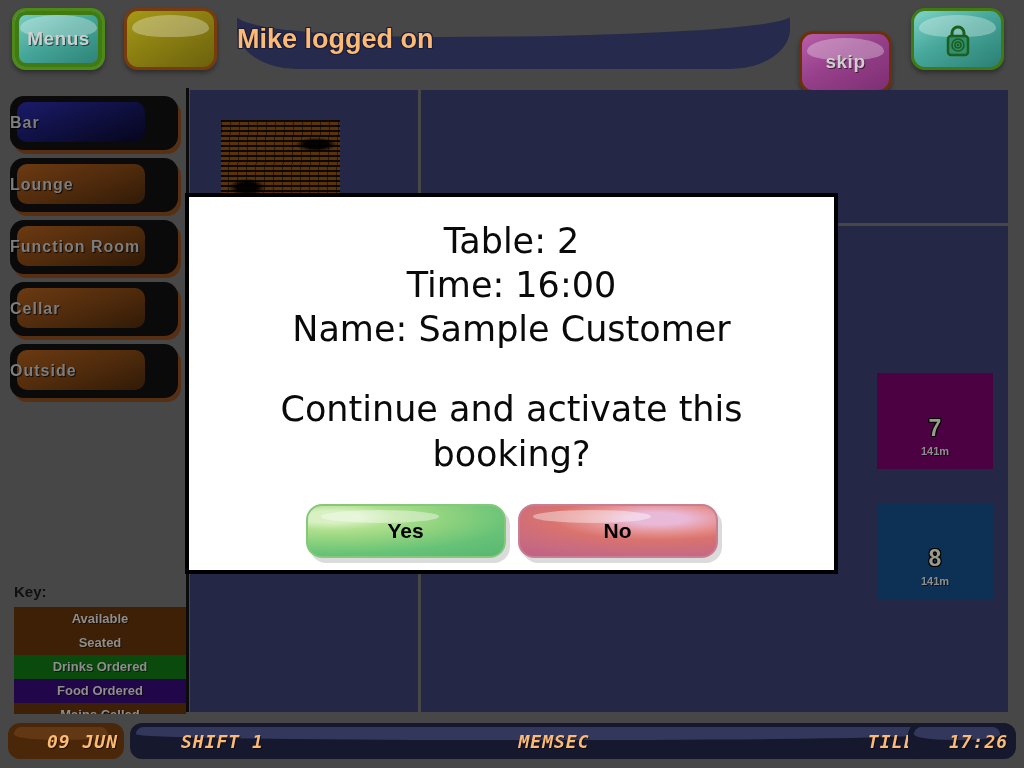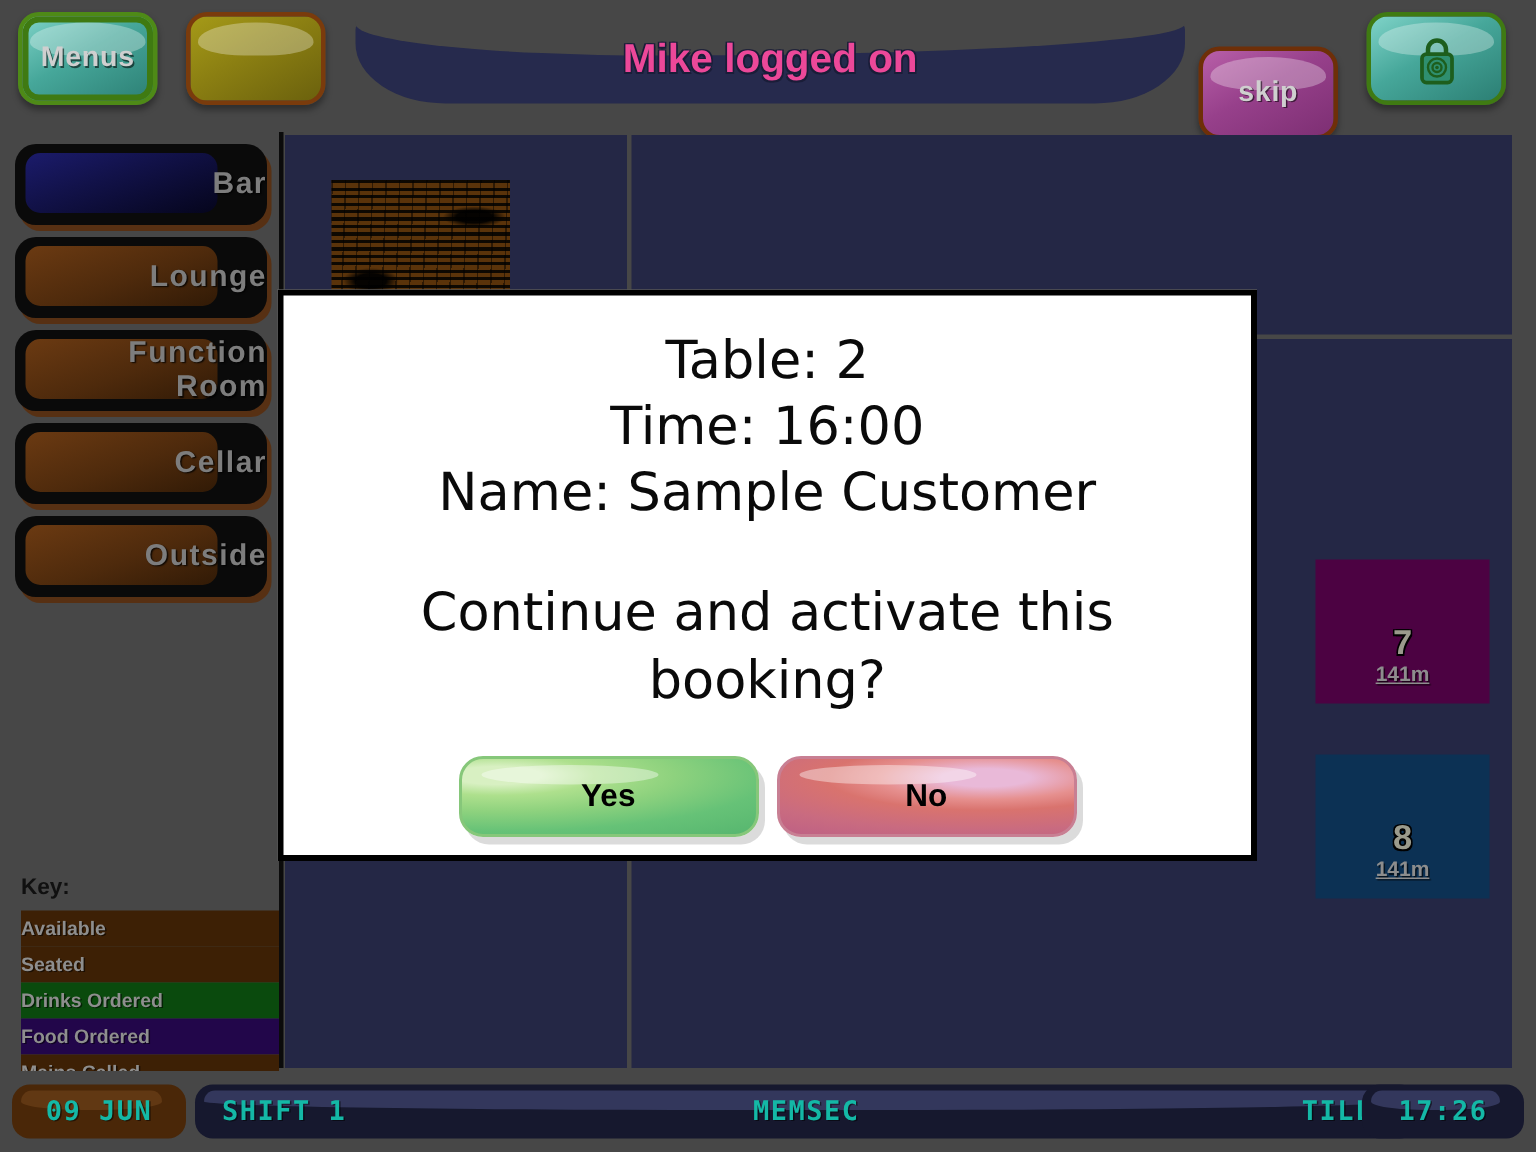--- a/index.html
+++ b/index.html
@@ -65,59 +65,58 @@
     background: #262a4d;
     border-radius: 6px 6px 60px 60px / 6px 6px 40px 40px;
   }
   #banner::before{
     content:""; position:absolute; left:0; top:0; width:100%; height:42%;
     background: #474747;
     border-radius: 0 0 70% 40% / 0 0 100% 100%;
   }
   #banner-text {
     position:absolute; left:0; right:0; top:10px;
-    text-align:center; font-size:27px; font-weight:bold;
-    color: #ec4899;
+    font-size:27px; font-weight:bold;
+    color: #fdba74;
     text-shadow: 1px 1px 0 #1a1d38, -1px -1px 0 #1a1d38, 1px -1px 0 #1a1d38, -1px 1px 0 #1a1d38;
     z-index: 3;
   }
 
   
   #sidebar { position:absolute; left:0; top:88px; width:188px; height:624px; background:#474747; }
 
   .room-btn {
     position:relative; margin:8px auto 0; width:168px; height:54px;
     background: #0a0a0a;
     border-radius: 14px;
     box-shadow: 3px 4px 0 rgba(90,45,10,0.85);
     overflow: hidden;
   }
   .room-btn .sheen {
     position:absolute; left:7px; top:6px; width:128px; height:40px;
     border-radius: 10px;
   }
   .room-btn .rlbl {
     position:absolute; left:0; right:0; top:50%; transform:translateY(-50%);
-    text-align:right; font-size:20px; font-weight:bold;
+    text-align:left; font-size:16px; font-weight:bold;
     color:#7d7d7d;
     text-shadow: 1px 1px 1px rgba(0,0,0,.8);
     letter-spacing:1px;
-    margin-left:33px;
   }
   .room-btn.active .sheen { background: linear-gradient(160deg,#1b1b6b 0%, #12124a 40%, #05051c 100%); }
   .room-btn.normal .sheen { background: linear-gradient(160deg,#6b3a12 0%, #4e2a0c 55%, #311a06 100%); }
 
   
   #key-title {
     position:absolute; left:14px; top:495px;
     font-size:15px; font-weight:bold; color:#101010;
   }
   #key-list { position:absolute; left:14px; top:519px; width:172px; }
   .key-row {
-    height:24px; line-height:24px; 
+    height:24px; line-height:24px; text-align:center;
     font-size:13px; font-weight:bold;
     color:#8e8e8e;
     text-shadow: 1px 1px 0 rgba(0,0,0,.55);
   }
 
   
   #side-rule { position:absolute; left:186px; top:88px; width:3px; height:624px; background:#0b0b0b; }
 
   
   #main {
@@ -140,23 +139,22 @@
   .tbl-tile {
     position:absolute; width:116px; height:96px;
   }
   .tbl-tile .tnum {
     position:absolute; left:0; right:0; top:42px; text-align:center;
     font-size:23px; font-weight:bold; color:#9a9a8c;
     text-shadow: 1px 1px 0 #000, -1px -1px 0 #000, 1px -1px 0 #000, -1px 1px 0 #000;
   }
   .tbl-tile .tmin {
     position:absolute; left:0; right:0; bottom:12px; text-align:center;
-    font-size:14px; font-weight:bold; color:#8d8d8d;
+    font-size:11px; font-weight:bold; color:#8d8d8d;
     text-shadow: 1px 1px 0 rgba(0,0,0,.6);
-    text-decoration: underline;
   }
 
   
   #dialog {
     position:absolute; left:185px; top:193px; width:653px; height:381px;
     background:#ffffff; border:4px solid #000;
     z-index: 50;
   }
   #dlg-lines { margin-top:22px; text-align:center; }
   .dlg-line {
@@ -207,23 +205,24 @@
     overflow:hidden;
   }
   .sb-pill .sheen2 {
     position:absolute; left:6px; top:4px; right:16px; height:13px;
     border-radius: 10px 10px 60% 60%;
     background: rgba(120,130,200,0.30);
   }
   .sb-text {
     position:absolute; top:50%; transform:translateY(-50%);
     font-family: "DejaVu Sans Mono", monospace;
-    font-size:18px; font-weight:bold; 
-    color:#14b8a6; letter-spacing:1px;
+    font-size:18px; font-weight:bold; font-style:italic;
+    color:#fdba74; letter-spacing:1px;
     text-shadow: 1px 1px 0 rgba(0,0,0,.5);
+    padding-left: 33px;
   }
   #sb-date { left:8px; width:116px; background:#4a2708; }
   #sb-date .sheen2 { background: rgba(180,120,60,0.22); }
   #sb-mid  { left:130px; width:815px; background:#16182e; }
   #sb-time { left:908px; width:108px; background:#16182e; }
 </style>
 </head>
 <body>
 
 <div id="app">

